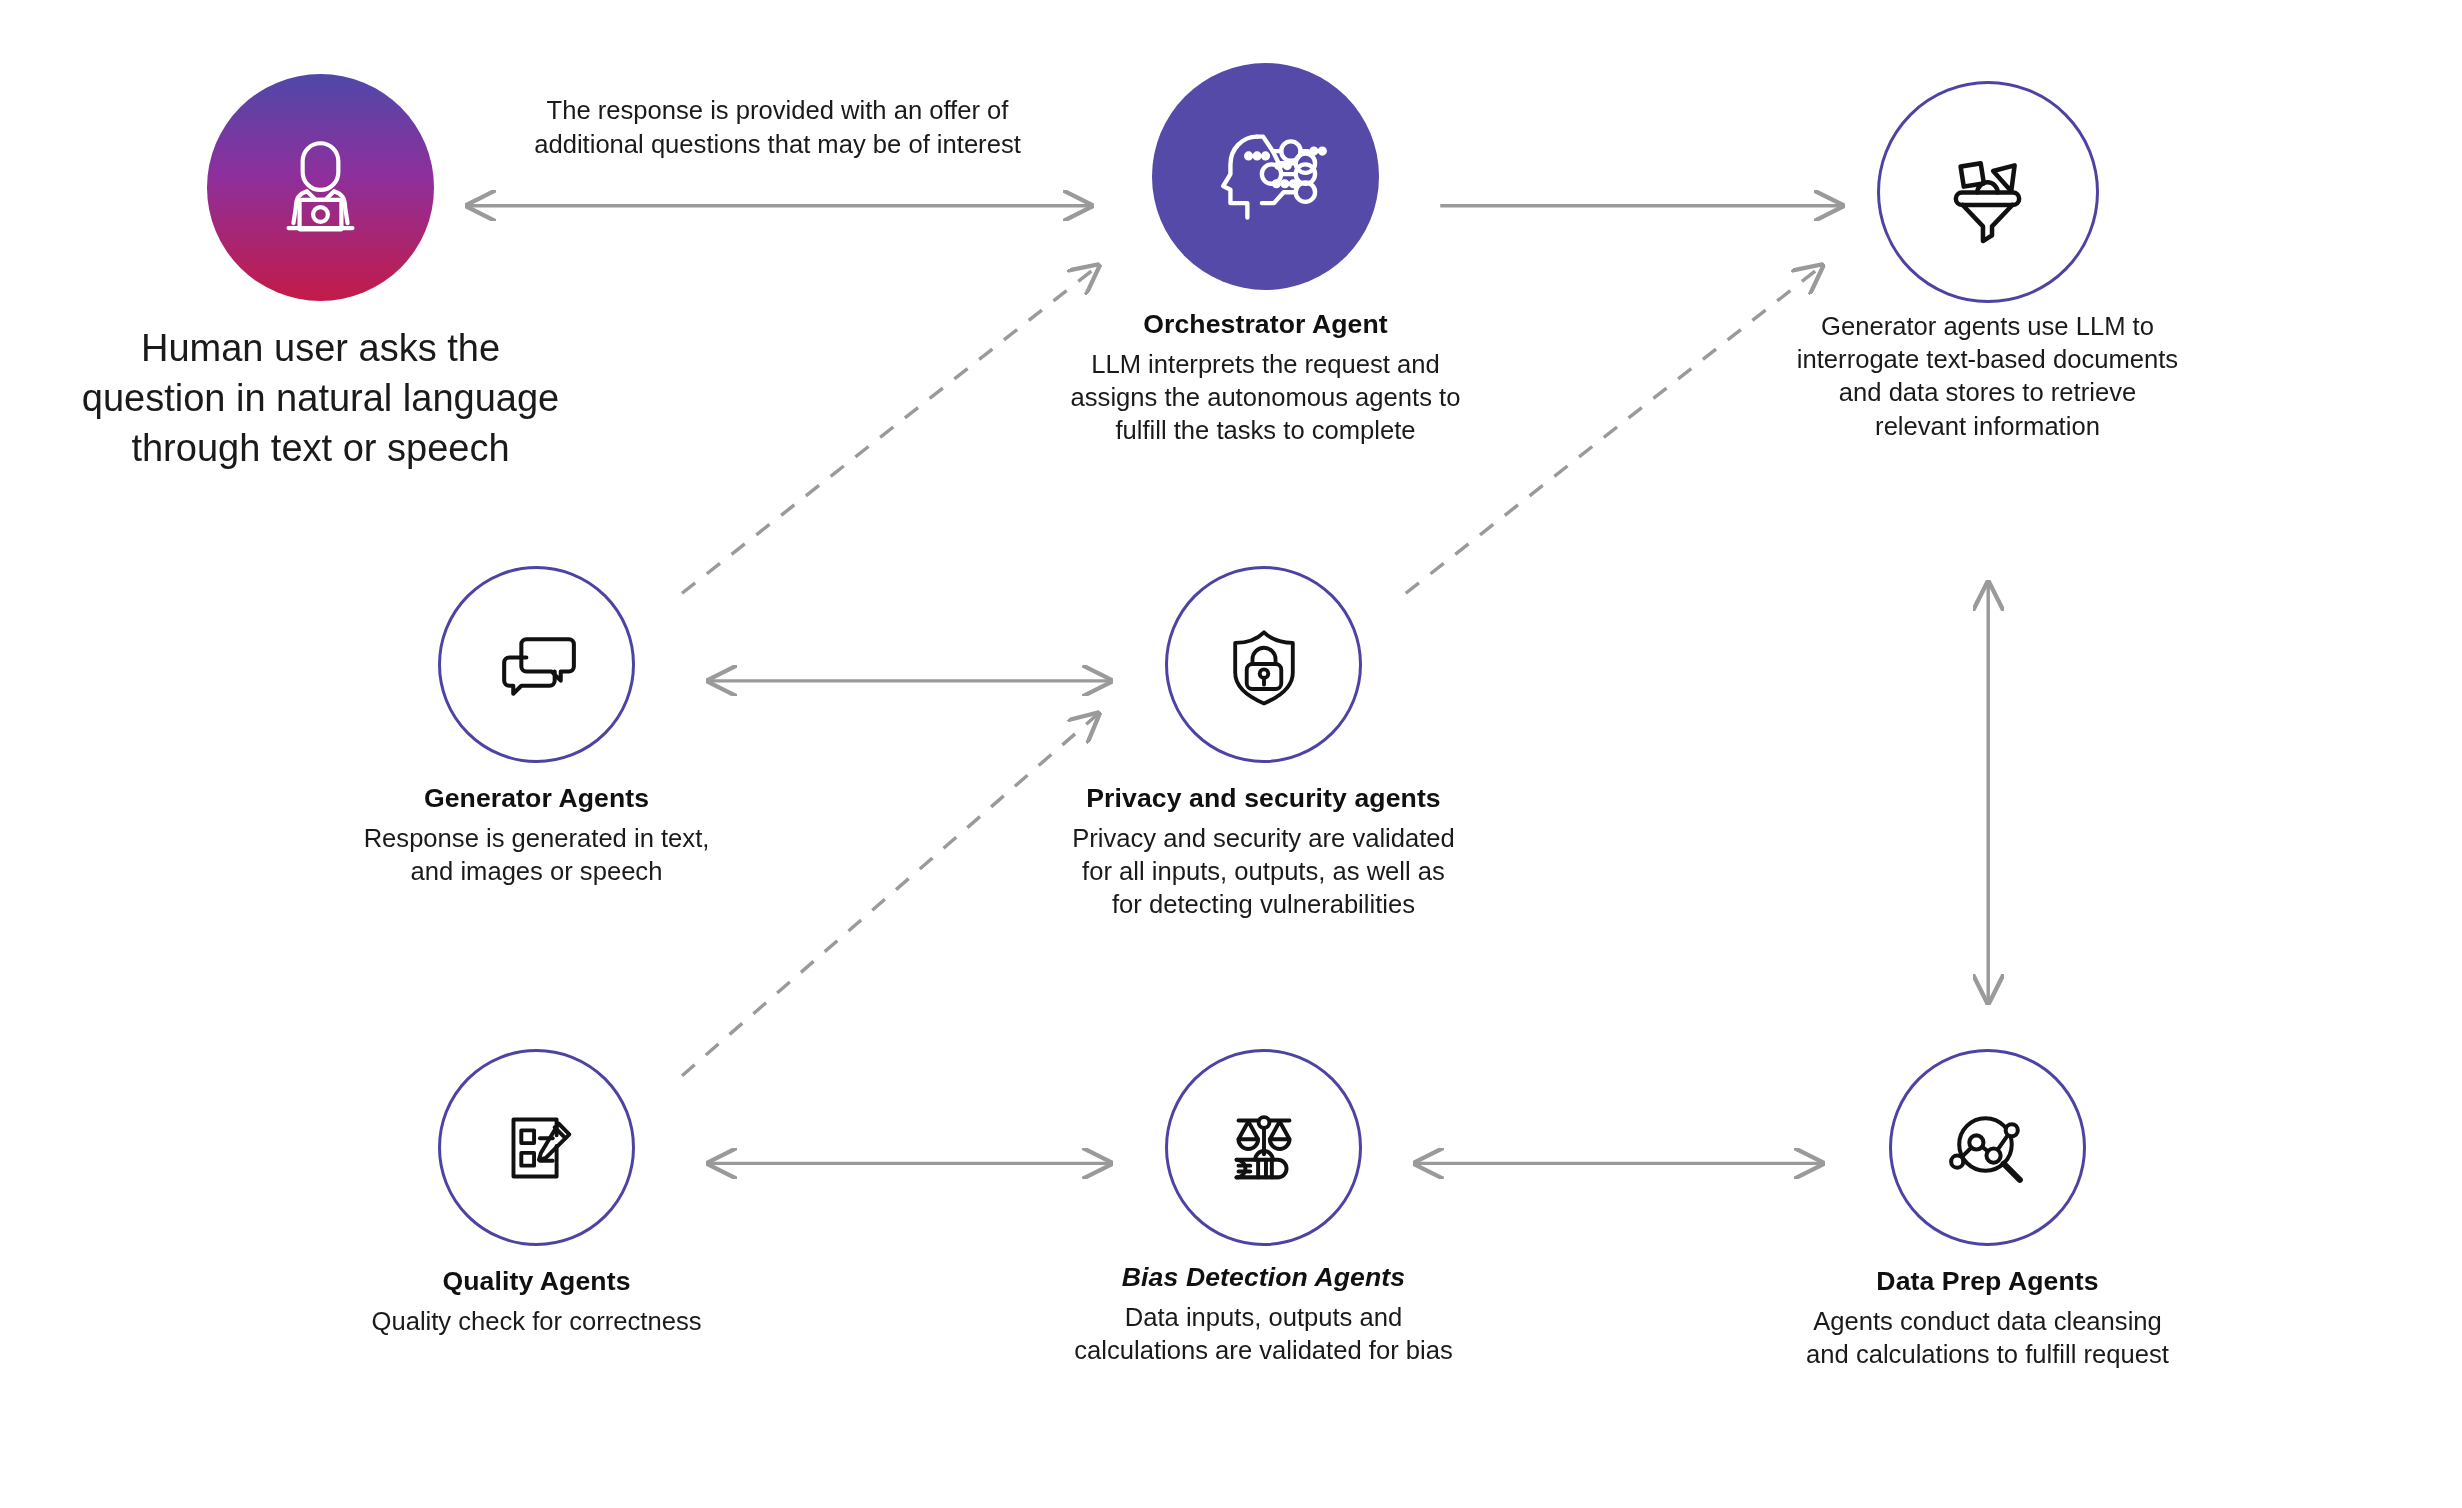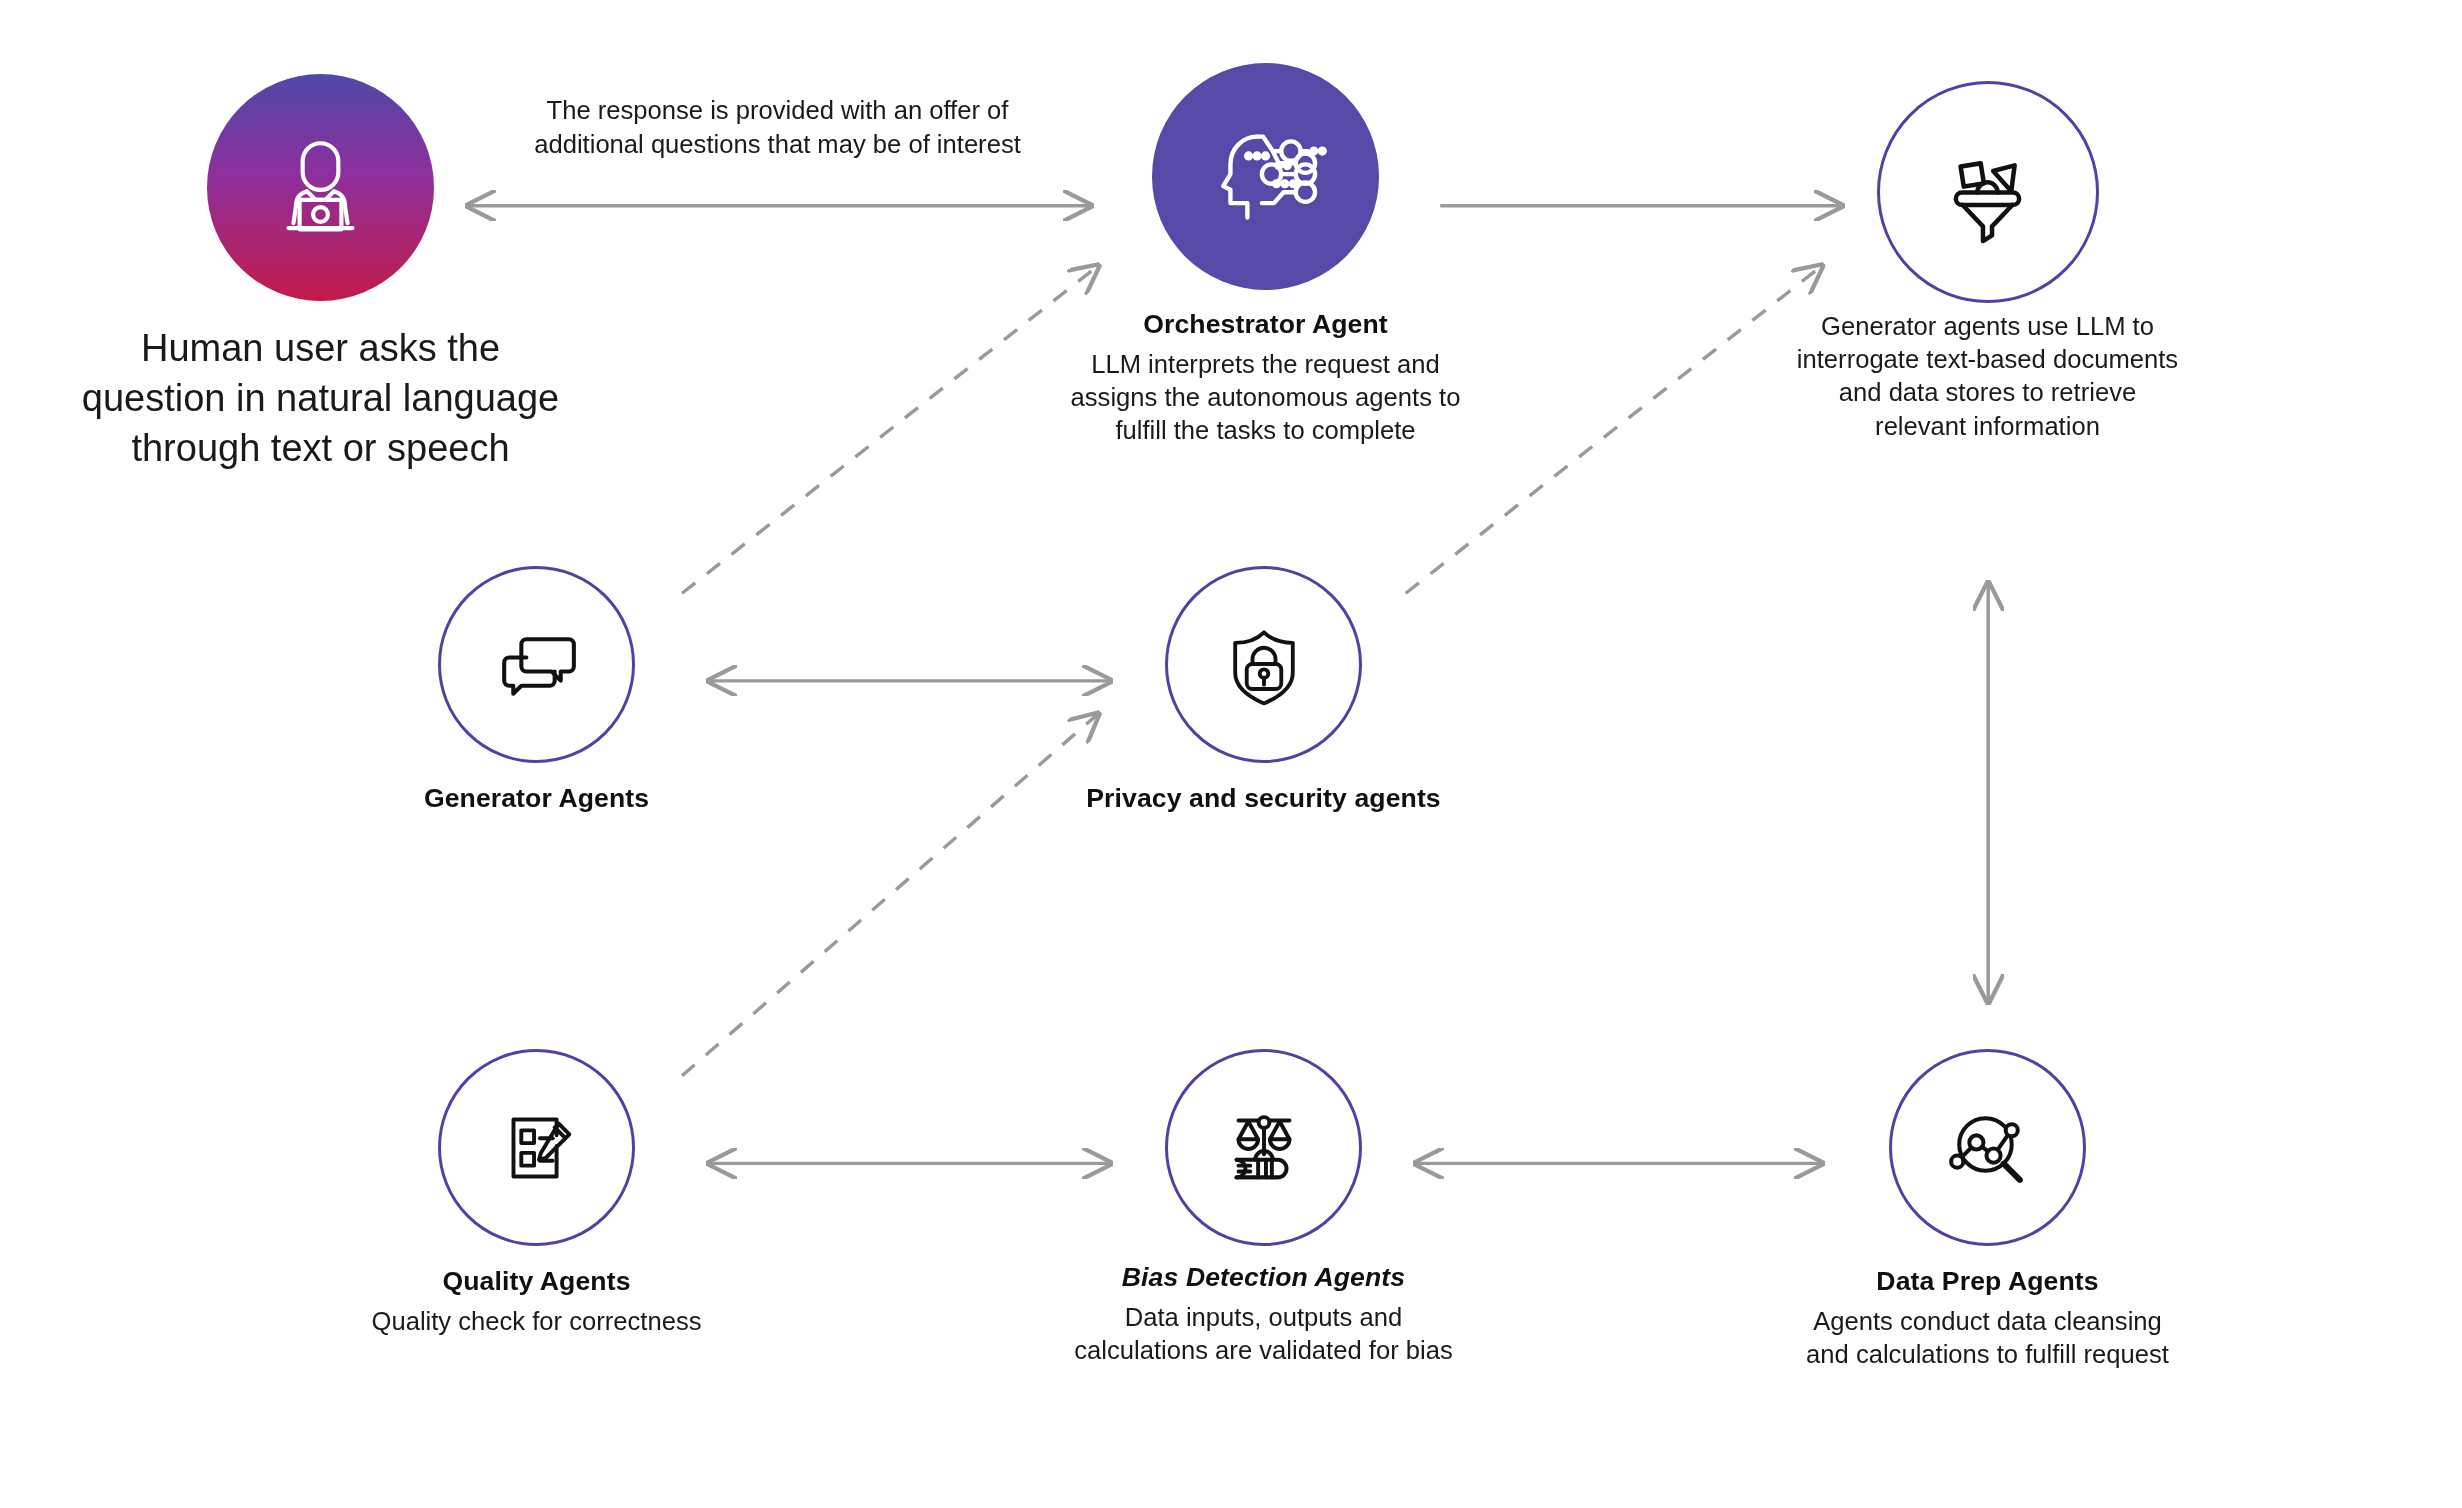--- a/index.html
+++ b/index.html
@@ -200,35 +200,40 @@
   <div class="node" style="left:295px; top:566px;">
     <div class="circle-wrap">
       <div class="circle outline" style="width:197px;height:197px;">
         <svg class="icon-svg" width="101" height="101" viewBox="0 0 100 100" fill="none" stroke="#111111" stroke-width="4" stroke-linecap="round" stroke-linejoin="round">
           <path d="M40 25 h42 a5 5 0 0 1 5 5 v22 a5 5 0 0 1 -5 5 h-8 l0 9 -9 -9 h-25 a5 5 0 0 1 -5 -5 v-22 a5 5 0 0 1 5 -5 z"></path>
           <path d="M40 43 h-17 a5 5 0 0 0 -5 5 v18 a5 5 0 0 0 5 5 h4 l0 8 8 -8 h28 a5 5 0 0 0 5 -5 v-9"></path>
         </svg>
       </div>
     </div>
     <div class="node-title" style="margin-top:17.7px;">Generator Agents</div>
+    <div class="node-desc" style="white-space:pre-line;">Response is generated in text,
+and images or speech</div>
   </div>
 
   <div class="node" style="left:1022px; top:566px;">
     <div class="circle-wrap">
       <div class="circle outline" style="width:197px;height:197px;">
         <svg class="icon-svg" width="96" height="96" viewBox="0 0 100 100" fill="none" stroke="#111111" stroke-width="4" stroke-linecap="round" stroke-linejoin="round">
           <path d="M50 16 C58 24 70 27 80 27 L80 58 C80 74 64 84 50 90 C36 84 20 74 20 58 L20 27 C30 27 42 24 50 16 Z"></path>
           <path d="M38 49 v-5 a12 12 0 0 1 24 0 v5"></path>
           <rect x="32" y="49" width="36" height="26" rx="6"></rect>
           <circle cx="50" cy="59" r="4.5"></circle>
           <path d="M50 63.5 v7"></path>
         </svg>
       </div>
     </div>
     <div class="node-title" style="margin-top:17.7px;">Privacy and security agents</div>
+    <div class="node-desc" style="white-space:pre-line;">Privacy and security are validated
+for all inputs, outputs, as well as
+for detecting vulnerabilities</div>
   </div>
 
   <div class="node" style="left:295px; top:1049px;">
     <div class="circle-wrap">
       <div class="circle outline" style="width:197px;height:197px;">
         <svg class="icon-svg" width="98" height="98" viewBox="0 0 100 100" fill="none" stroke="#111111" stroke-width="4" stroke-linecap="round" stroke-linejoin="round">
           <path d="M26 21 h44 v16 M70 48 v31 h-44 v-58"></path>
           <rect x="34" y="32" width="13" height="13"></rect>
           <rect x="34" y="55" width="13" height="13"></rect>
           <path d="M53 40 h13"></path>

